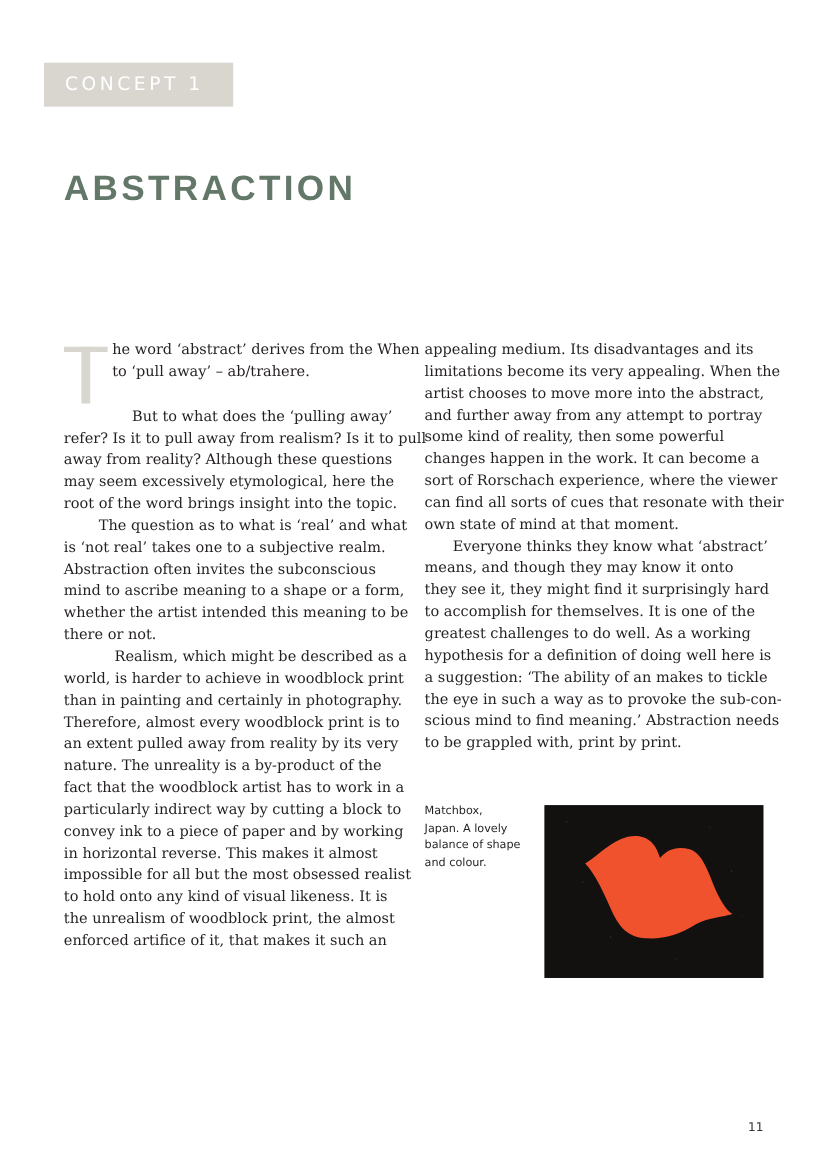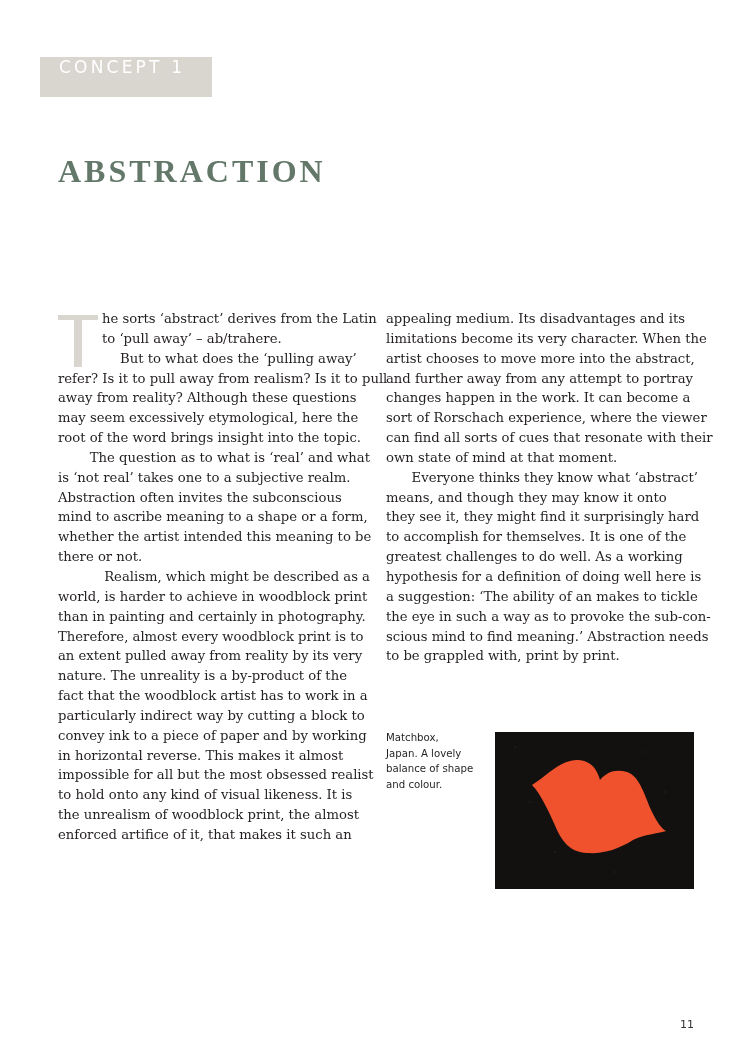--- a/index.html
+++ b/index.html
@@ -3,37 +3,37 @@
   <meta charset="utf-8">
   <style>
     html, body { margin: 0; padding: 0; }
     body {
       width: 744px; height: 1047px; background: #ffffff; position: relative; overflow: hidden;
       font-family: "DejaVu Serif", serif; color: #231f20;
     }
     .concept-tag {
       position: absolute; left: 40px; top: 57px; width: 172px; height: 40px;
       background: #d9d6d0; box-sizing: border-box; padding-left: 19px;
-      display: flex; align-items: flex-start;
+      display: flex; align-items: center;
       font-family: "DejaVu Sans", sans-serif; font-size: 17px; letter-spacing: 3.2px;
       color: #ffffff; font-weight: normal;
     }
     .page-title {
       position: absolute; left: 58px; top: 153px; margin: 0;
-      font-family: Liberation Serif, serif; font-size: 32px; font-weight: bold;
+      font-family: Liberation Sans, sans-serif; font-size: 32px; font-weight: bold;
       letter-spacing: 3px; color: #64786a;
     }
     .col {
       position: absolute; top: 309px; font-size: 13.2px; line-height: 19.85px;
     }
     .col-left { left: 58px; width: 312px; }
     .col-right { left: 386px; width: 312px; }
     .line { display: block; white-space: nowrap; }
     .indent { padding-left: 18px; text-align: right; }
-    .indent-deep { padding-left: 62px; }
+    .indent-deep { padding-left: 62px; margin-top: 21px; }
     .cap-line { padding-left: 44px; }
     .drop-cap {
       position: absolute; left: 0px; top: 6px; width: 40px; height: 52px;
     }
     .caption {
       position: absolute; left: 386px; top: 730px; width: 100px;
       font-family: "DejaVu Sans", sans-serif; font-size: 10.2px; line-height: 15.5px; color: #231f20;
     }
     .photo {
       position: absolute; left: 495px; top: 732px; width: 199px; height: 157px; background: #121110;
@@ -50,21 +50,21 @@
   <span>CONCEPT 1</span>
 </div>
 
 <h1 class="page-title">ABSTRACTION</h1>
 
 <div class="col col-left">
   <svg class="drop-cap" viewBox="0 0 40 52" width="40" height="52">
     <rect x="0" y="0" width="40" height="5" fill="#d9d6d0"></rect>
     <rect x="16" y="0" width="8" height="52" fill="#d9d6d0"></rect>
   </svg>
-  <span class="line cap-line">he sorts ‘abstract’ derives from the Latin</span>
+  <span class="line cap-line">he word ‘abstract’ derives from the When</span>
   <span class="line cap-line">to ‘pull away’ – ab/trahere.</span>
   <span class="line indent-deep">But to what does the ‘pulling away’</span>
   <span class="line">refer? Is it to pull away from realism? Is it to pull</span>
   <span class="line">away from reality? Although these questions</span>
   <span class="line">may seem excessively etymological, here the</span>
   <span class="line">root of the word brings insight into the topic.</span>
   <span class="line indent">The question as to what is ‘real’ and what</span>
   <span class="line">is ‘not real’ takes one to a subjective realm.</span>
   <span class="line">Abstraction often invites the subconscious</span>
   <span class="line">mind to ascribe meaning to a shape or a form,</span>
@@ -81,23 +81,24 @@
   <span class="line">convey ink to a piece of paper and by working</span>
   <span class="line">in horizontal reverse. This makes it almost</span>
   <span class="line">impossible for all but the most obsessed realist</span>
   <span class="line">to hold onto any kind of visual likeness. It is</span>
   <span class="line">the unrealism of woodblock print, the almost</span>
   <span class="line">enforced artifice of it, that makes it such an</span>
 </div>
 
 <div class="col col-right">
   <span class="line">appealing medium. Its disadvantages and its</span>
-  <span class="line">limitations become its very character. When the</span>
+  <span class="line">limitations become its very appealing. When the</span>
   <span class="line">artist chooses to move more into the abstract,</span>
   <span class="line">and further away from any attempt to portray</span>
+  <span class="line">some kind of reality, then some powerful</span>
   <span class="line">changes happen in the work. It can become a</span>
   <span class="line">sort of Rorschach experience, where the viewer</span>
   <span class="line">can find all sorts of cues that resonate with their</span>
   <span class="line">own state of mind at that moment.</span>
   <span class="line indent">Everyone thinks they know what ‘abstract’</span>
   <span class="line">means, and though they may know it onto</span>
   <span class="line">they see it, they might find it surprisingly hard</span>
   <span class="line">to accomplish for themselves. It is one of the</span>
   <span class="line">greatest challenges to do well. As a working</span>
   <span class="line">hypothesis for a definition of doing well here is</span>

